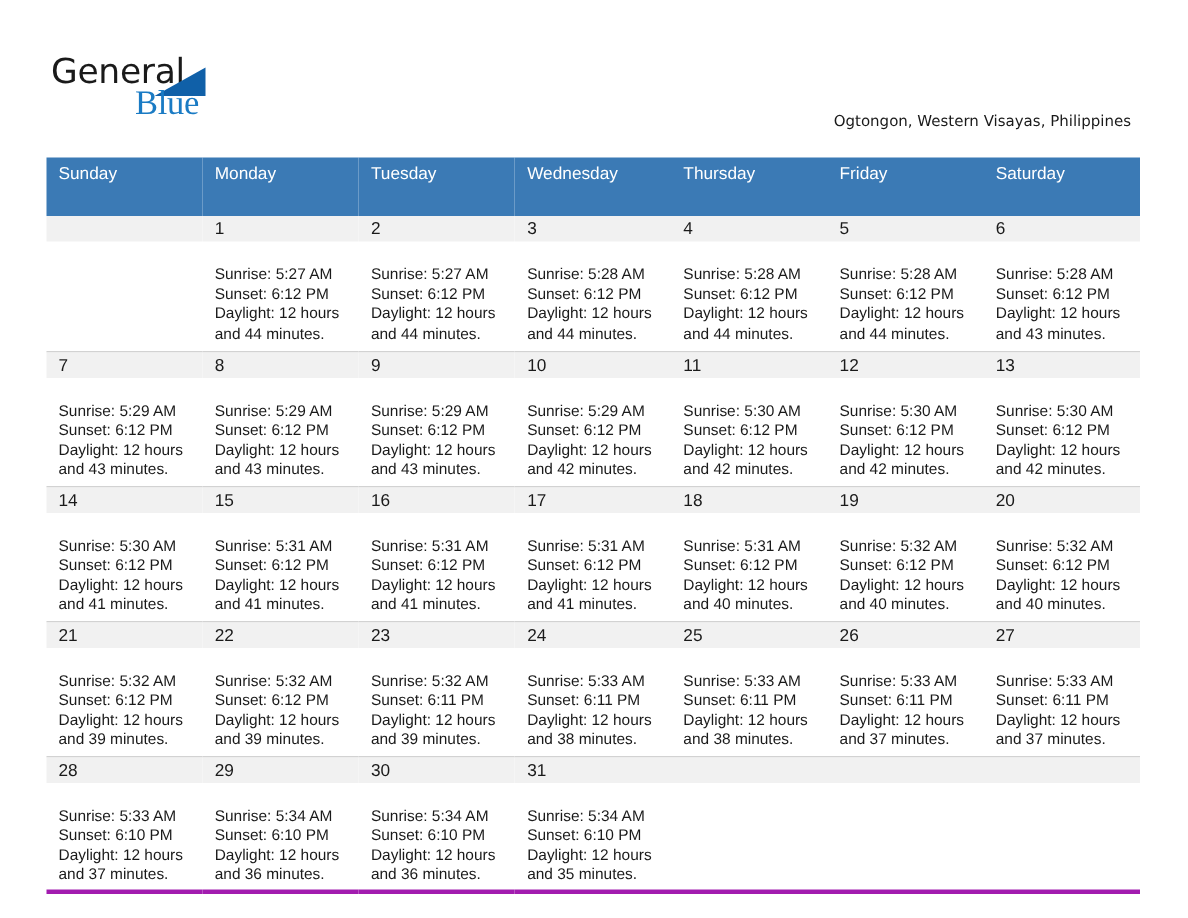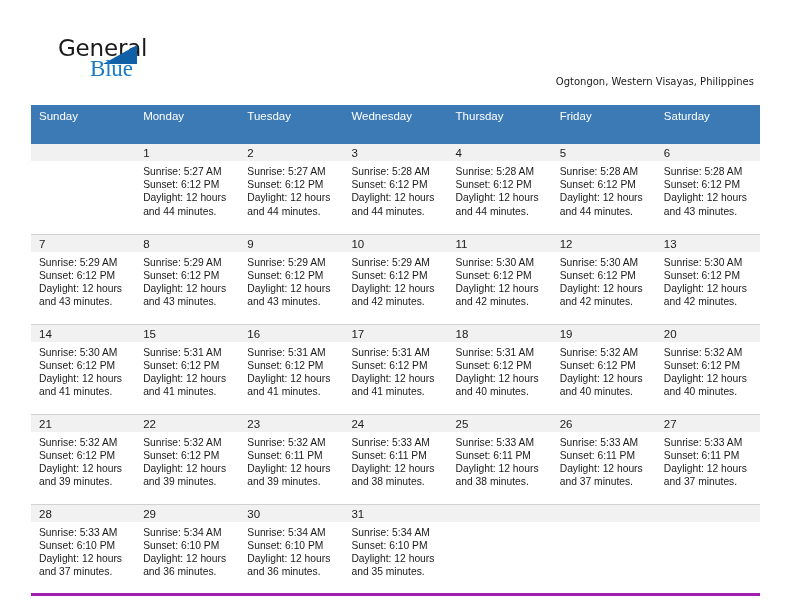--- a/index.html
+++ b/index.html
@@ -40,21 +40,20 @@
   .logo-general {
     position: absolute;
     left: 0;
     top: 0;
     font-size: 23px;
     letter-spacing: -0.2px;
     color: #1a1a1a;
     font-family: "DejaVu Sans", sans-serif;
     font-weight: 400;
     line-height: 24px;
-    margin-left: 24px;
   }
   .logo-blue {
     position: absolute;
     left: 56px;
     top: 21px;
     font-size: 23px;
     letter-spacing: -0.2px;
     color: #1a7bc4;
     font-family: Liberation Serif, serif;
     font-weight: 400;
@@ -136,21 +135,21 @@
     background: #f1f1f1;
     height: 17px;
     padding: 1px 0 0 8px;
     box-sizing: border-box;
     font-size: 11.5px;
     color: #1a1a1a;
     line-height: 16px;
   }
   .cell.empty .daynum-band { background: #f1f1f1; }
   .detail {
-    padding: 4px 4px 0 8px;
+    padding: 16px 4px 0 8px;
     font-size: 10.3px;
     line-height: 13.2px;
     color: #1a1a1a;
     font-family: "Liberation Sans", sans-serif;
   }
   .detail div { white-space: nowrap; }
 </style>
 </head>
 <body>
 

